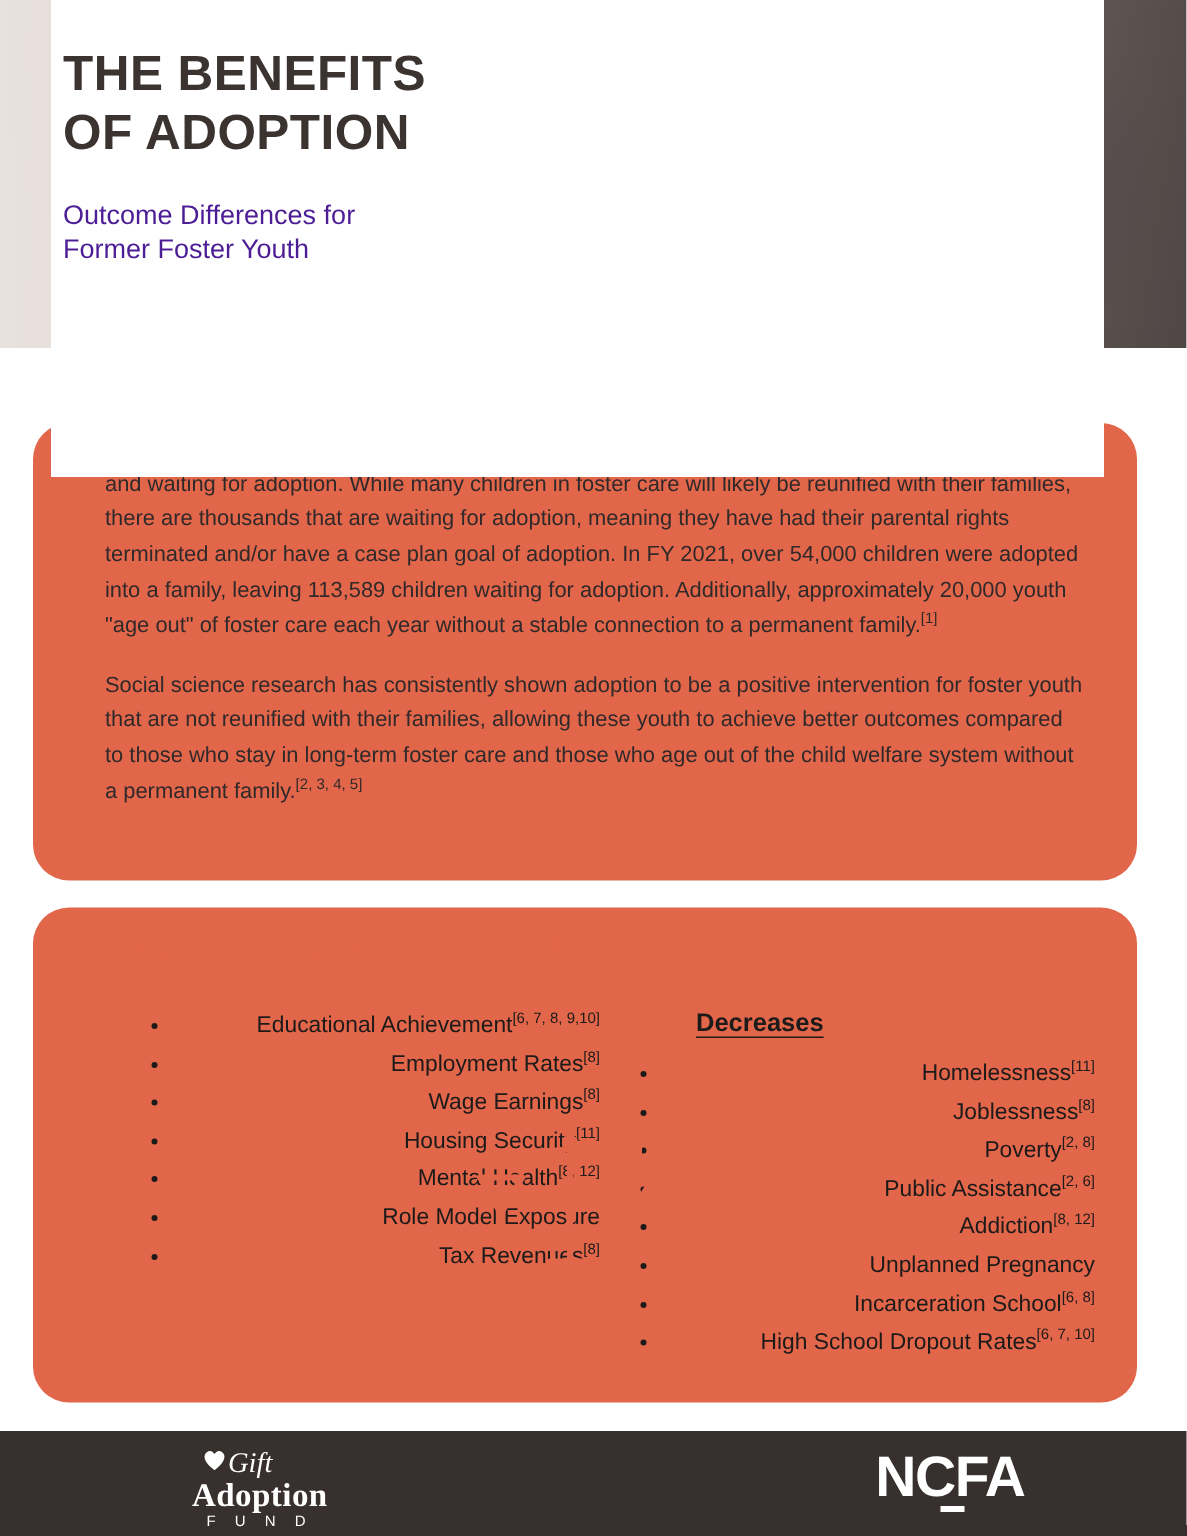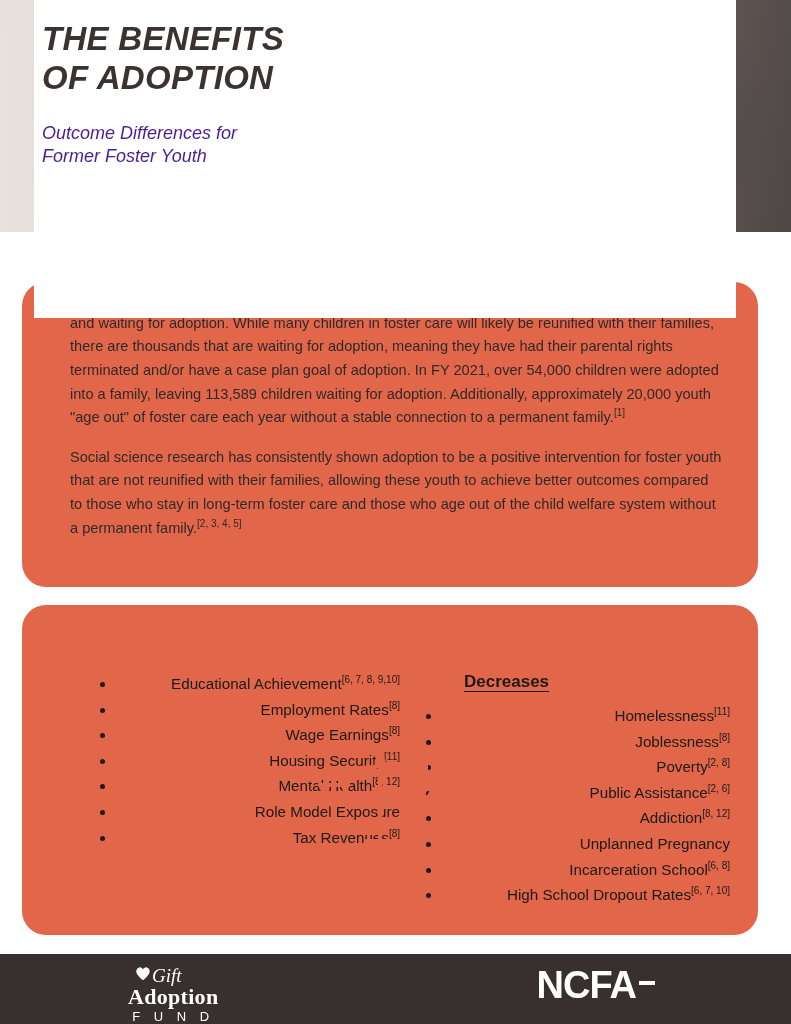--- a/index.html
+++ b/index.html
@@ -87,23 +87,22 @@
   }
   .hero-fade {
     position: absolute;
     left: 0; top: 0;
     width: 430px; height: 232px;
     background: linear-gradient(90deg, rgba(236,230,226,0.96) 0%, rgba(233,226,221,0.90) 48%, rgba(226,216,210,0.30) 86%, rgba(226,216,210,0) 100%);
   }
   .hero-text {
     position: absolute;
     left: 42px;
-    top: 20px;
+    top: 30px;
     z-index: 4;
-    font-style: italic;
   }
   .hero-title {
     font-size: 33px;
     font-weight: bold;
     color: #3a3330;
     letter-spacing: 0.3px;
     line-height: 1.18;
     margin: 0;
   }
   .hero-sub {
@@ -262,43 +261,44 @@
     margin-left: 24px;
   }
   .goa-adopt {
     font-family: "Liberation Serif", serif;
     font-size: 22px;
     line-height: 1.05;
     letter-spacing: 0.3px;
     font-weight: bold;
   }
   .goa-fund {
-    font-size: 13px;
+    font-size: 10px;
     letter-spacing: 5px;
     text-align: center;
     margin-top: 1px;
   }
   .goa-heart {
     position: absolute;
     left: 6px;
     top: -2px;
     width: 18px;
     height: 18px;
   }
   .logo-ncfa {
     position: absolute;
-    right: 136px;
+    right: 108px;
     top: 966px;
     color: #ffffff;
     font-size: 38px;
     font-weight: bold;
     letter-spacing: -1px;
     line-height: 1;
     display: flex;
     align-items: center;
+    flex-direction: column;
   }
   .ncfa-tick {
     display: inline-block;
     width: 16px;
     height: 4px;
     background: #ffffff;
     margin-left: 3px;
     margin-bottom: 5px;
   }
 </style>

